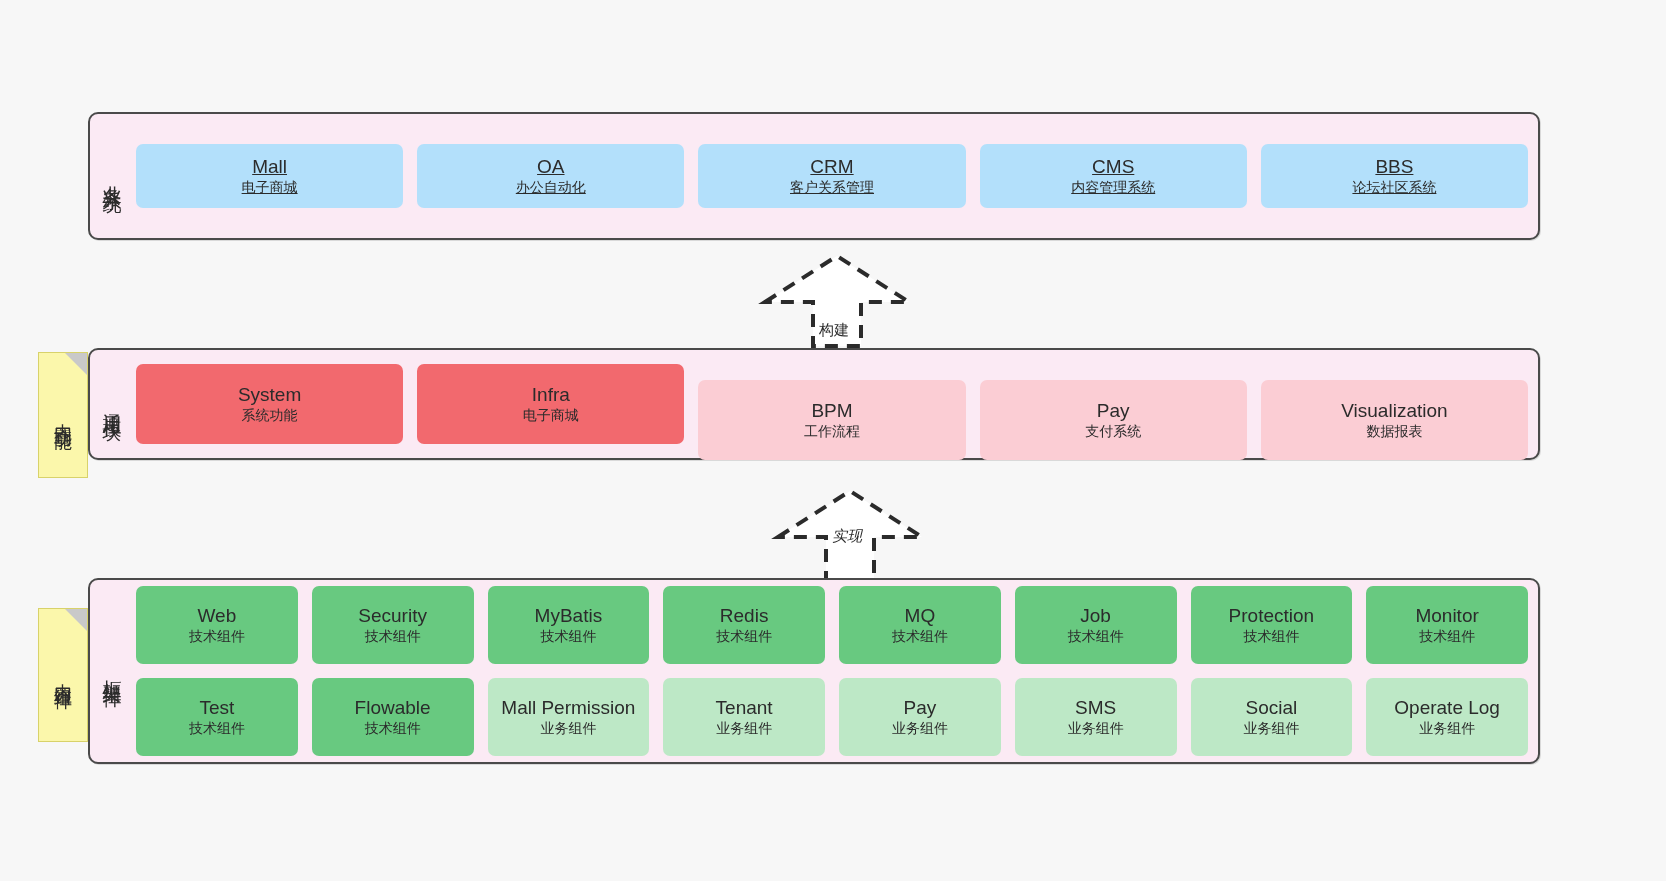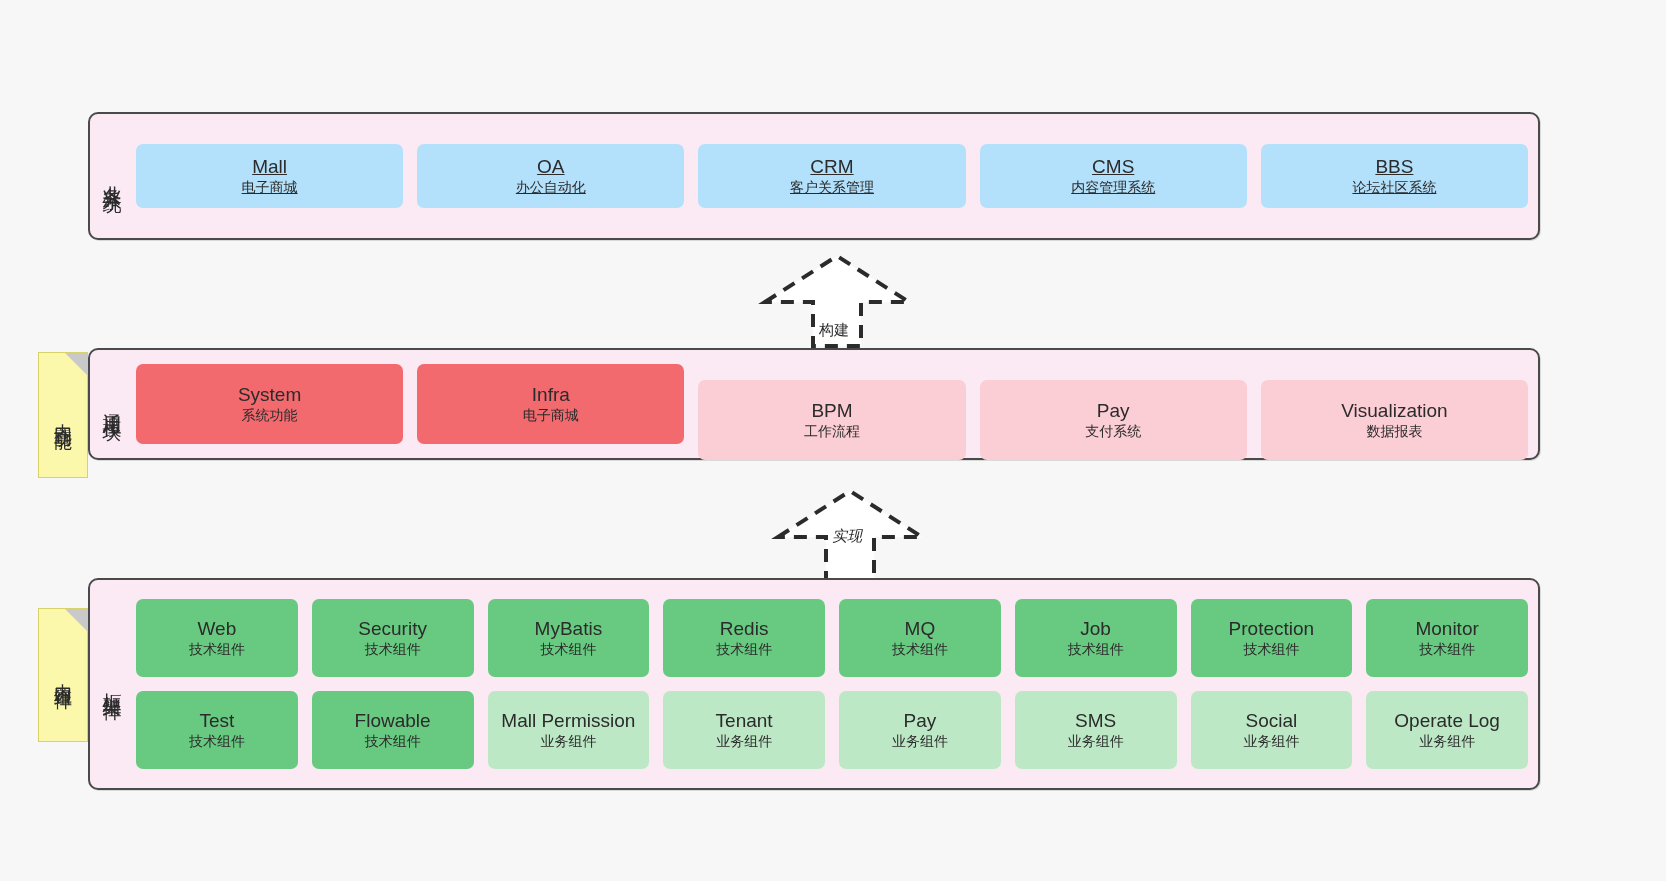--- a/index.html
+++ b/index.html
@@ -95,21 +95,21 @@
   #layer-business .card { height: 64px; text-decoration: underline; }
 
   
   #layer-modules {
     left: 88px; top: 348px; width: 1452px; height: 112px;
   }
   #layer-modules .card { height: 80px; }
 
   
   #layer-framework {
-    left: 88px; top: 578px; width: 1452px; height: 212px;
+    left: 88px; top: 578px; width: 1452px; height: 186px;
   }
   #layer-framework .card { height: 78px; }
 
   
   .sticky {
     position: absolute;
     width: 50px;
     background: #fbf7ab;
     border: 1px solid #d8d26a;
     display: flex;

